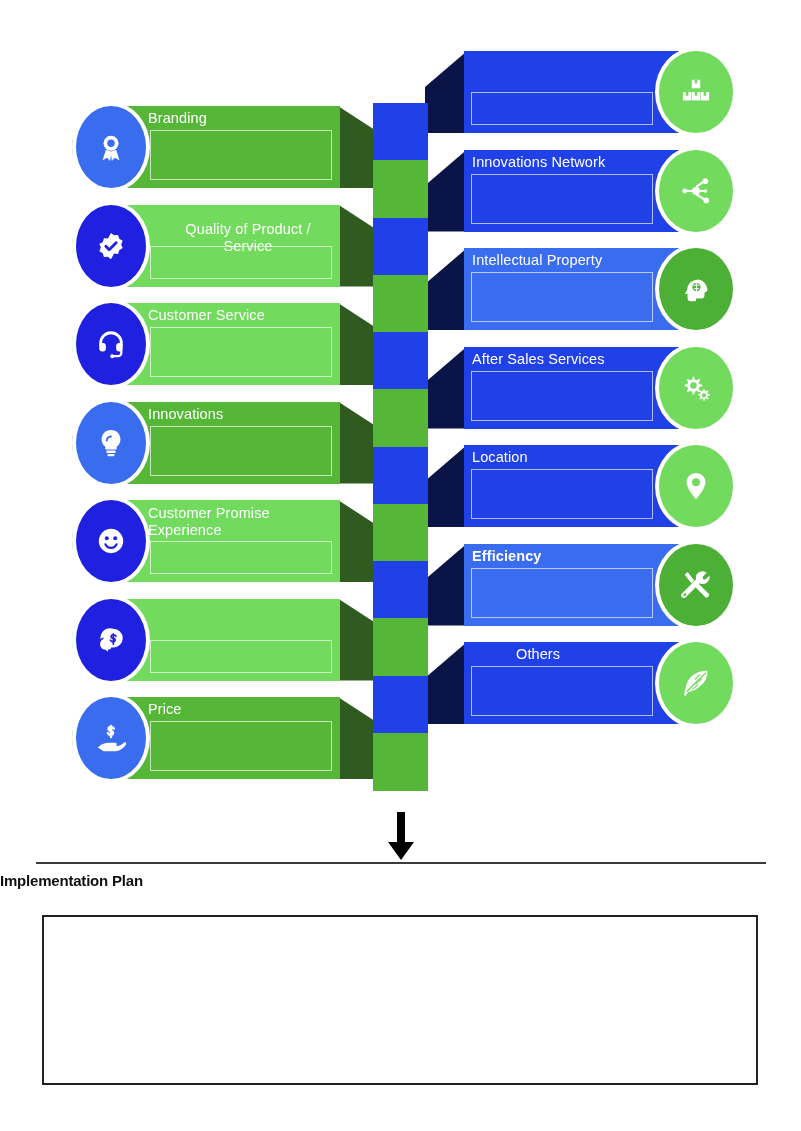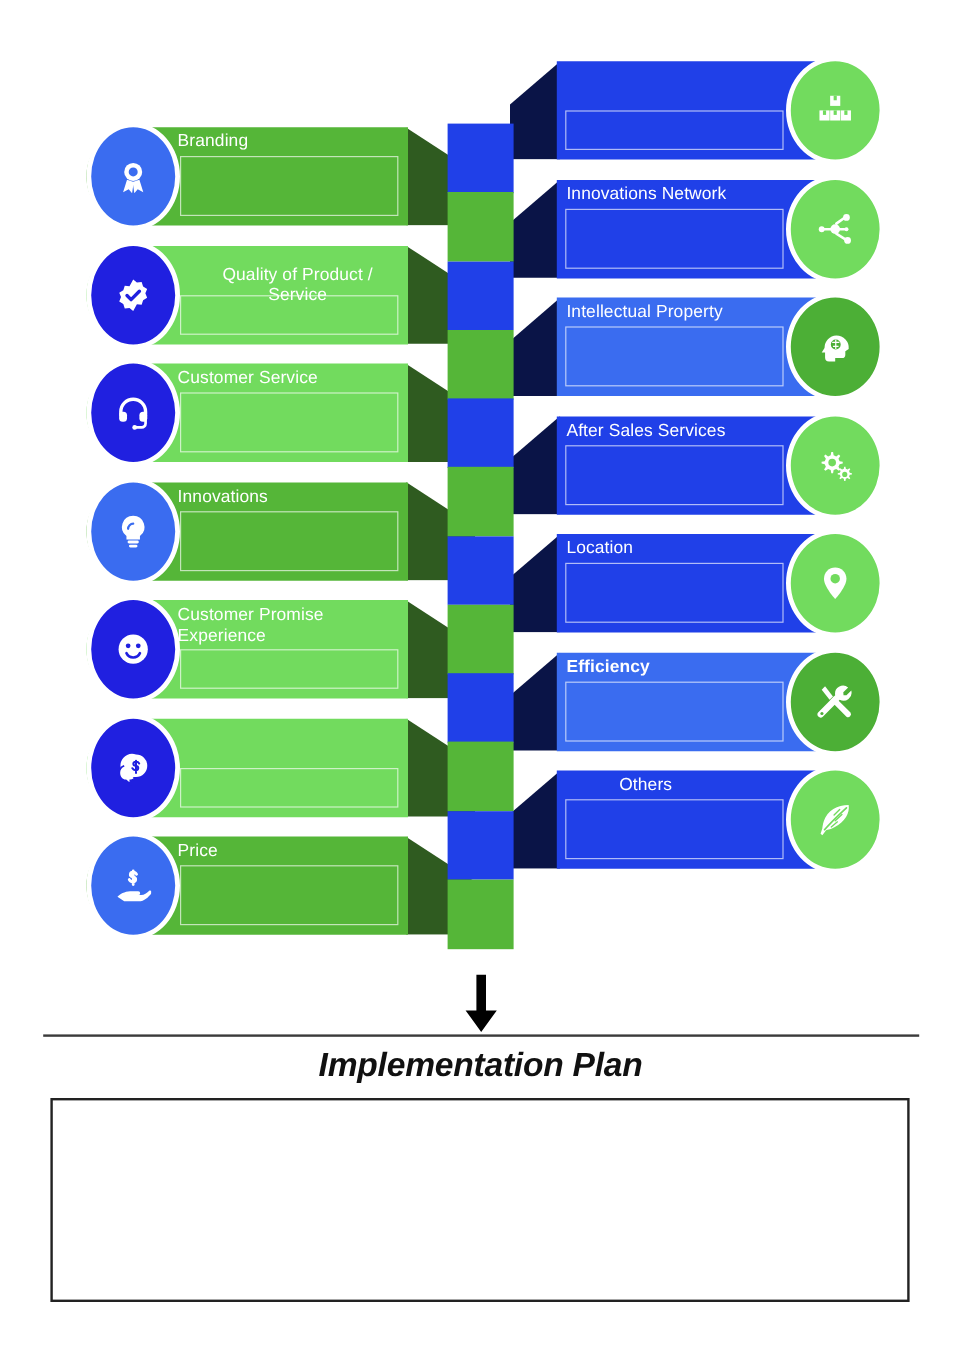--- a/index.html
+++ b/index.html
@@ -53,24 +53,22 @@
 
   
   #spine{position:absolute;left:373px;top:103px;width:55px;height:687px;z-index:2;}
   .spine-seg{position:absolute;left:0;width:55px;}
 
   
   #arrow{position:absolute;left:381px;top:812px;width:40px;height:48px;z-index:3;}
   #hr{position:absolute;left:36px;top:862px;width:730px;height:2px;background:#3b3b3b;}
   #plan-title{
     position:absolute;left:0;top:872px;width:801px;
-    text-align:center;
-    font-size:28px;font-weight:bold;color:#111111;
+    font-size:15px;font-weight:bold;color:#111111;
     letter-spacing:-0.2px;
-    font-style:italic;
   }
   #plan-box{
     position:absolute;left:42px;top:915px;
     width:716px;height:170px;
     border:2px solid #222222;
     box-sizing:border-box;
     background:#ffffff;
   }
 </style>
 </head>

